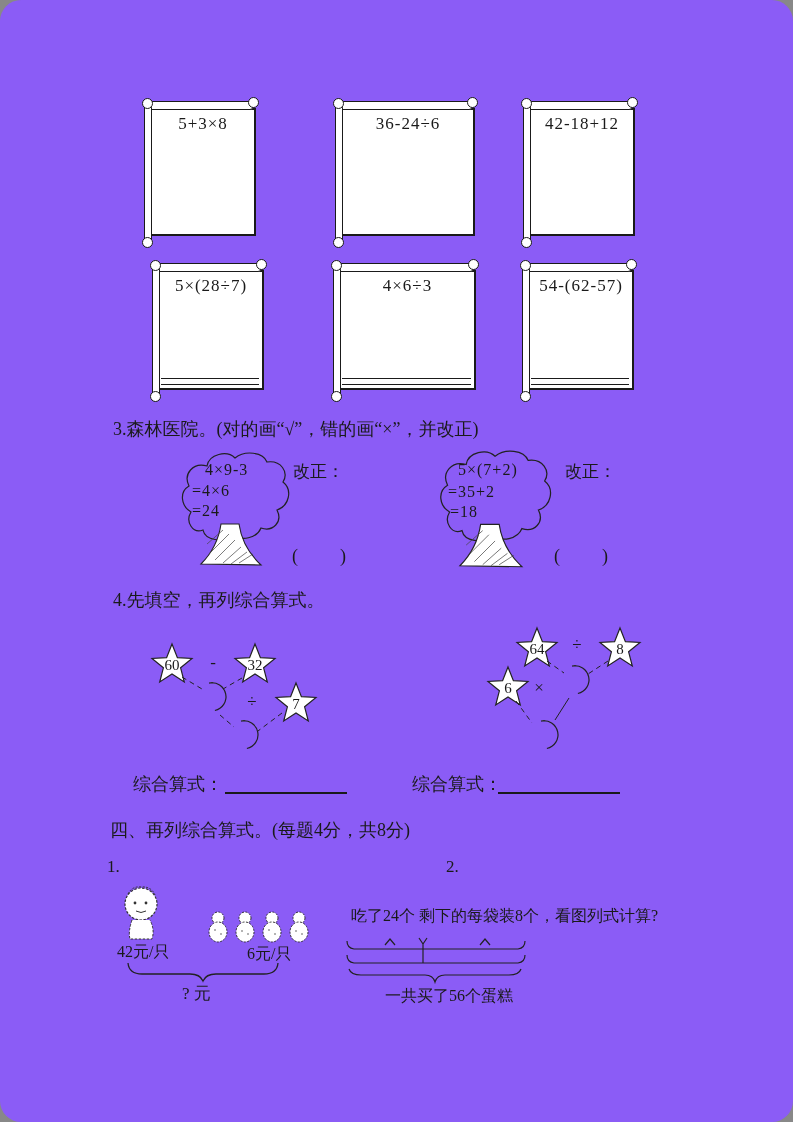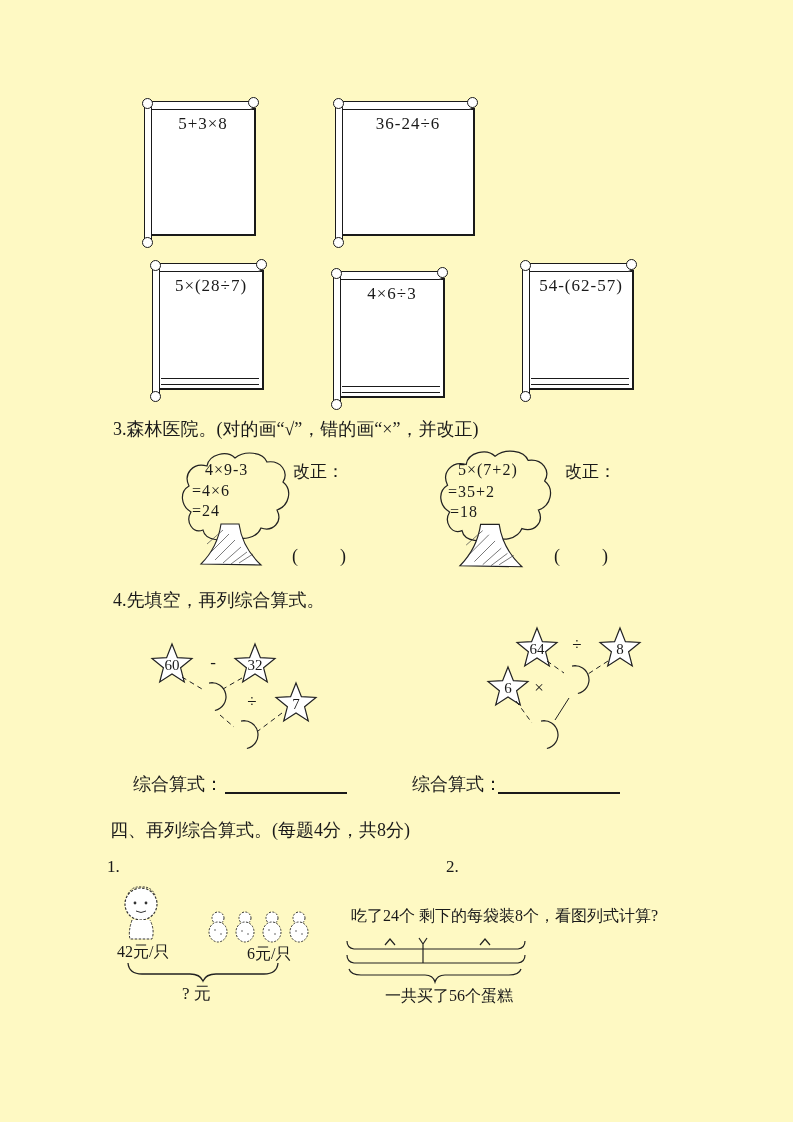--- a/index.html
+++ b/index.html
@@ -1,17 +1,17 @@
 <!DOCTYPE html>
 <html><head>
 <meta charset="utf-8">
 <style>
   html,body{margin:0;padding:0;background:#888;}
-  #page{position:relative;width:793px;height:1122px;background:#fef9c3;margin:0 auto;
-        font-family:"Liberation Serif","DejaVu Serif",serif;color:#1a1a1a;overflow:hidden;}
+  #page{position:relative;width:793px;height:1122px;background:#8b5cf6;margin:0 auto;
+        font-family:"Liberation Serif","DejaVu Serif",serif;color:#1a1a1a;overflow:hidden;border-radius:21px;}
   .abs{position:absolute;}
   .txt{position:absolute;white-space:nowrap;color:#1a1a1a;}
   .heading{font-size:18px;}
   
   .card{position:absolute;width:112px;}
   .card .face{position:absolute;left:4px;top:8px;right:0;bottom:10px;border:2px solid #1a1a1a;background:#fff;}
   .card .rod-top{position:absolute;left:0;top:1px;right:2px;height:7px;border:1.6px solid #1a1a1a;border-radius:4px;background:#fff;}
   .card .rod-left{position:absolute;left:0;top:4px;width:6px;bottom:2px;border:1.6px solid #1a1a1a;border-radius:4px;background:#fff;}
   .card .rod-bottom{position:absolute;left:9px;right:5px;bottom:15px;height:5px;border-top:1.6px solid #1a1a1a;border-bottom:1.6px solid #1a1a1a;}
   .card .pin{position:absolute;width:9px;height:9px;border:1.5px solid #1a1a1a;border-radius:50%;background:#fff;}
@@ -43,32 +43,41 @@
   </div>
   <div class="card" style="left:335px;top:100px;height:146px;padding-left:28px;">
     <span class="face"></span>
     <span class="rod-top"></span>
     <span class="rod-left"></span>
     <span class="pin tl"></span>
     <span class="pin tr"></span>
     <span class="pin bl"></span>
     <span class="expr">36-24÷6</span>
   </div>
+  <div class="card" style="left:523px;top:100px;height:146px;">
+    <span class="face"></span>
+    <span class="rod-top"></span>
+    <span class="rod-left"></span>
+    <span class="pin tl"></span>
+    <span class="pin tr"></span>
+    <span class="pin bl"></span>
+    <span class="expr">42-18+12</span>
+  </div>
 
   <div class="card" style="left:152px;top:262px;height:138px;">
     <span class="face"></span>
     <span class="rod-top"></span>
     <span class="rod-left"></span>
     <span class="rod-bottom"></span>
     <span class="pin tl"></span>
     <span class="pin tr"></span>
     <span class="pin bl"></span>
     <span class="expr">5×(28÷7)</span>
   </div>
-  <div class="card" style="left:333px;top:270px;height:138px;">
+  <div class="card" style="left:333px;top:262px;height:138px;padding-left:31px;">
     <span class="face"></span>
     <span class="rod-top"></span>
     <span class="rod-left"></span>
     <span class="rod-bottom"></span>
     <span class="pin tl"></span>
     <span class="pin tr"></span>
     <span class="pin bl"></span>
     <span class="expr">4×6÷3</span>
   </div>
   <div class="card" style="left:522px;top:262px;height:138px;">

